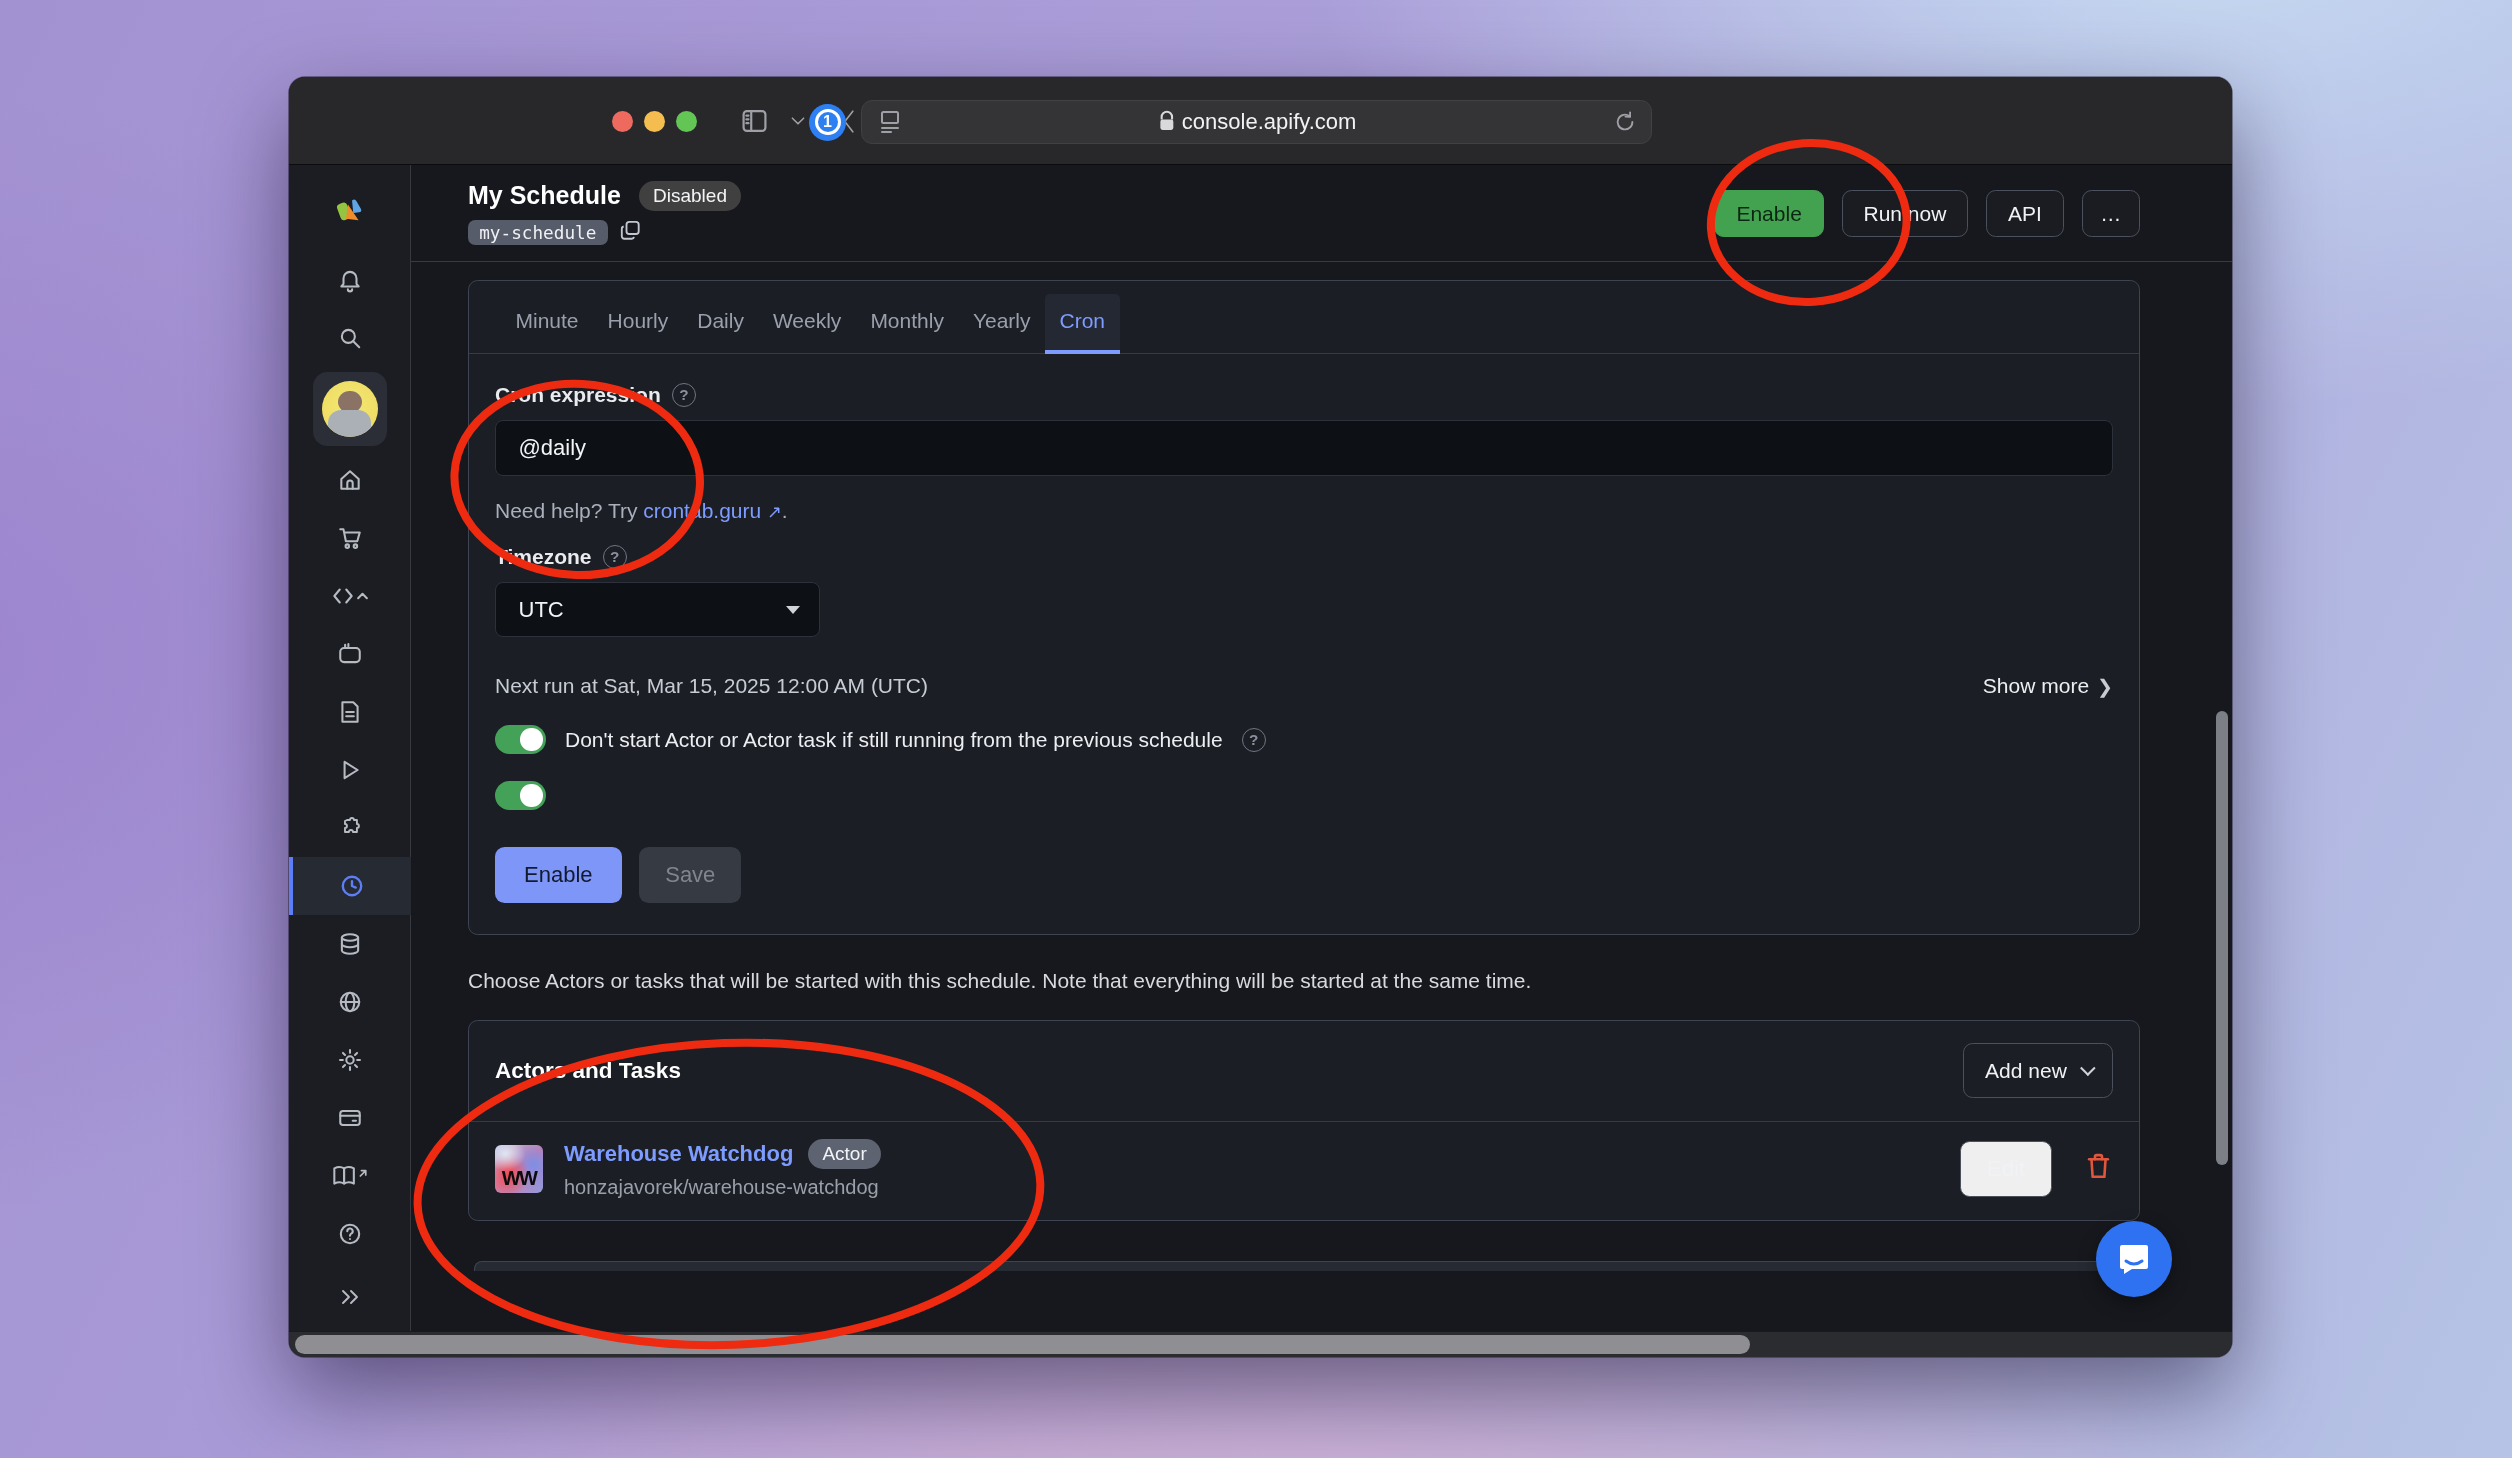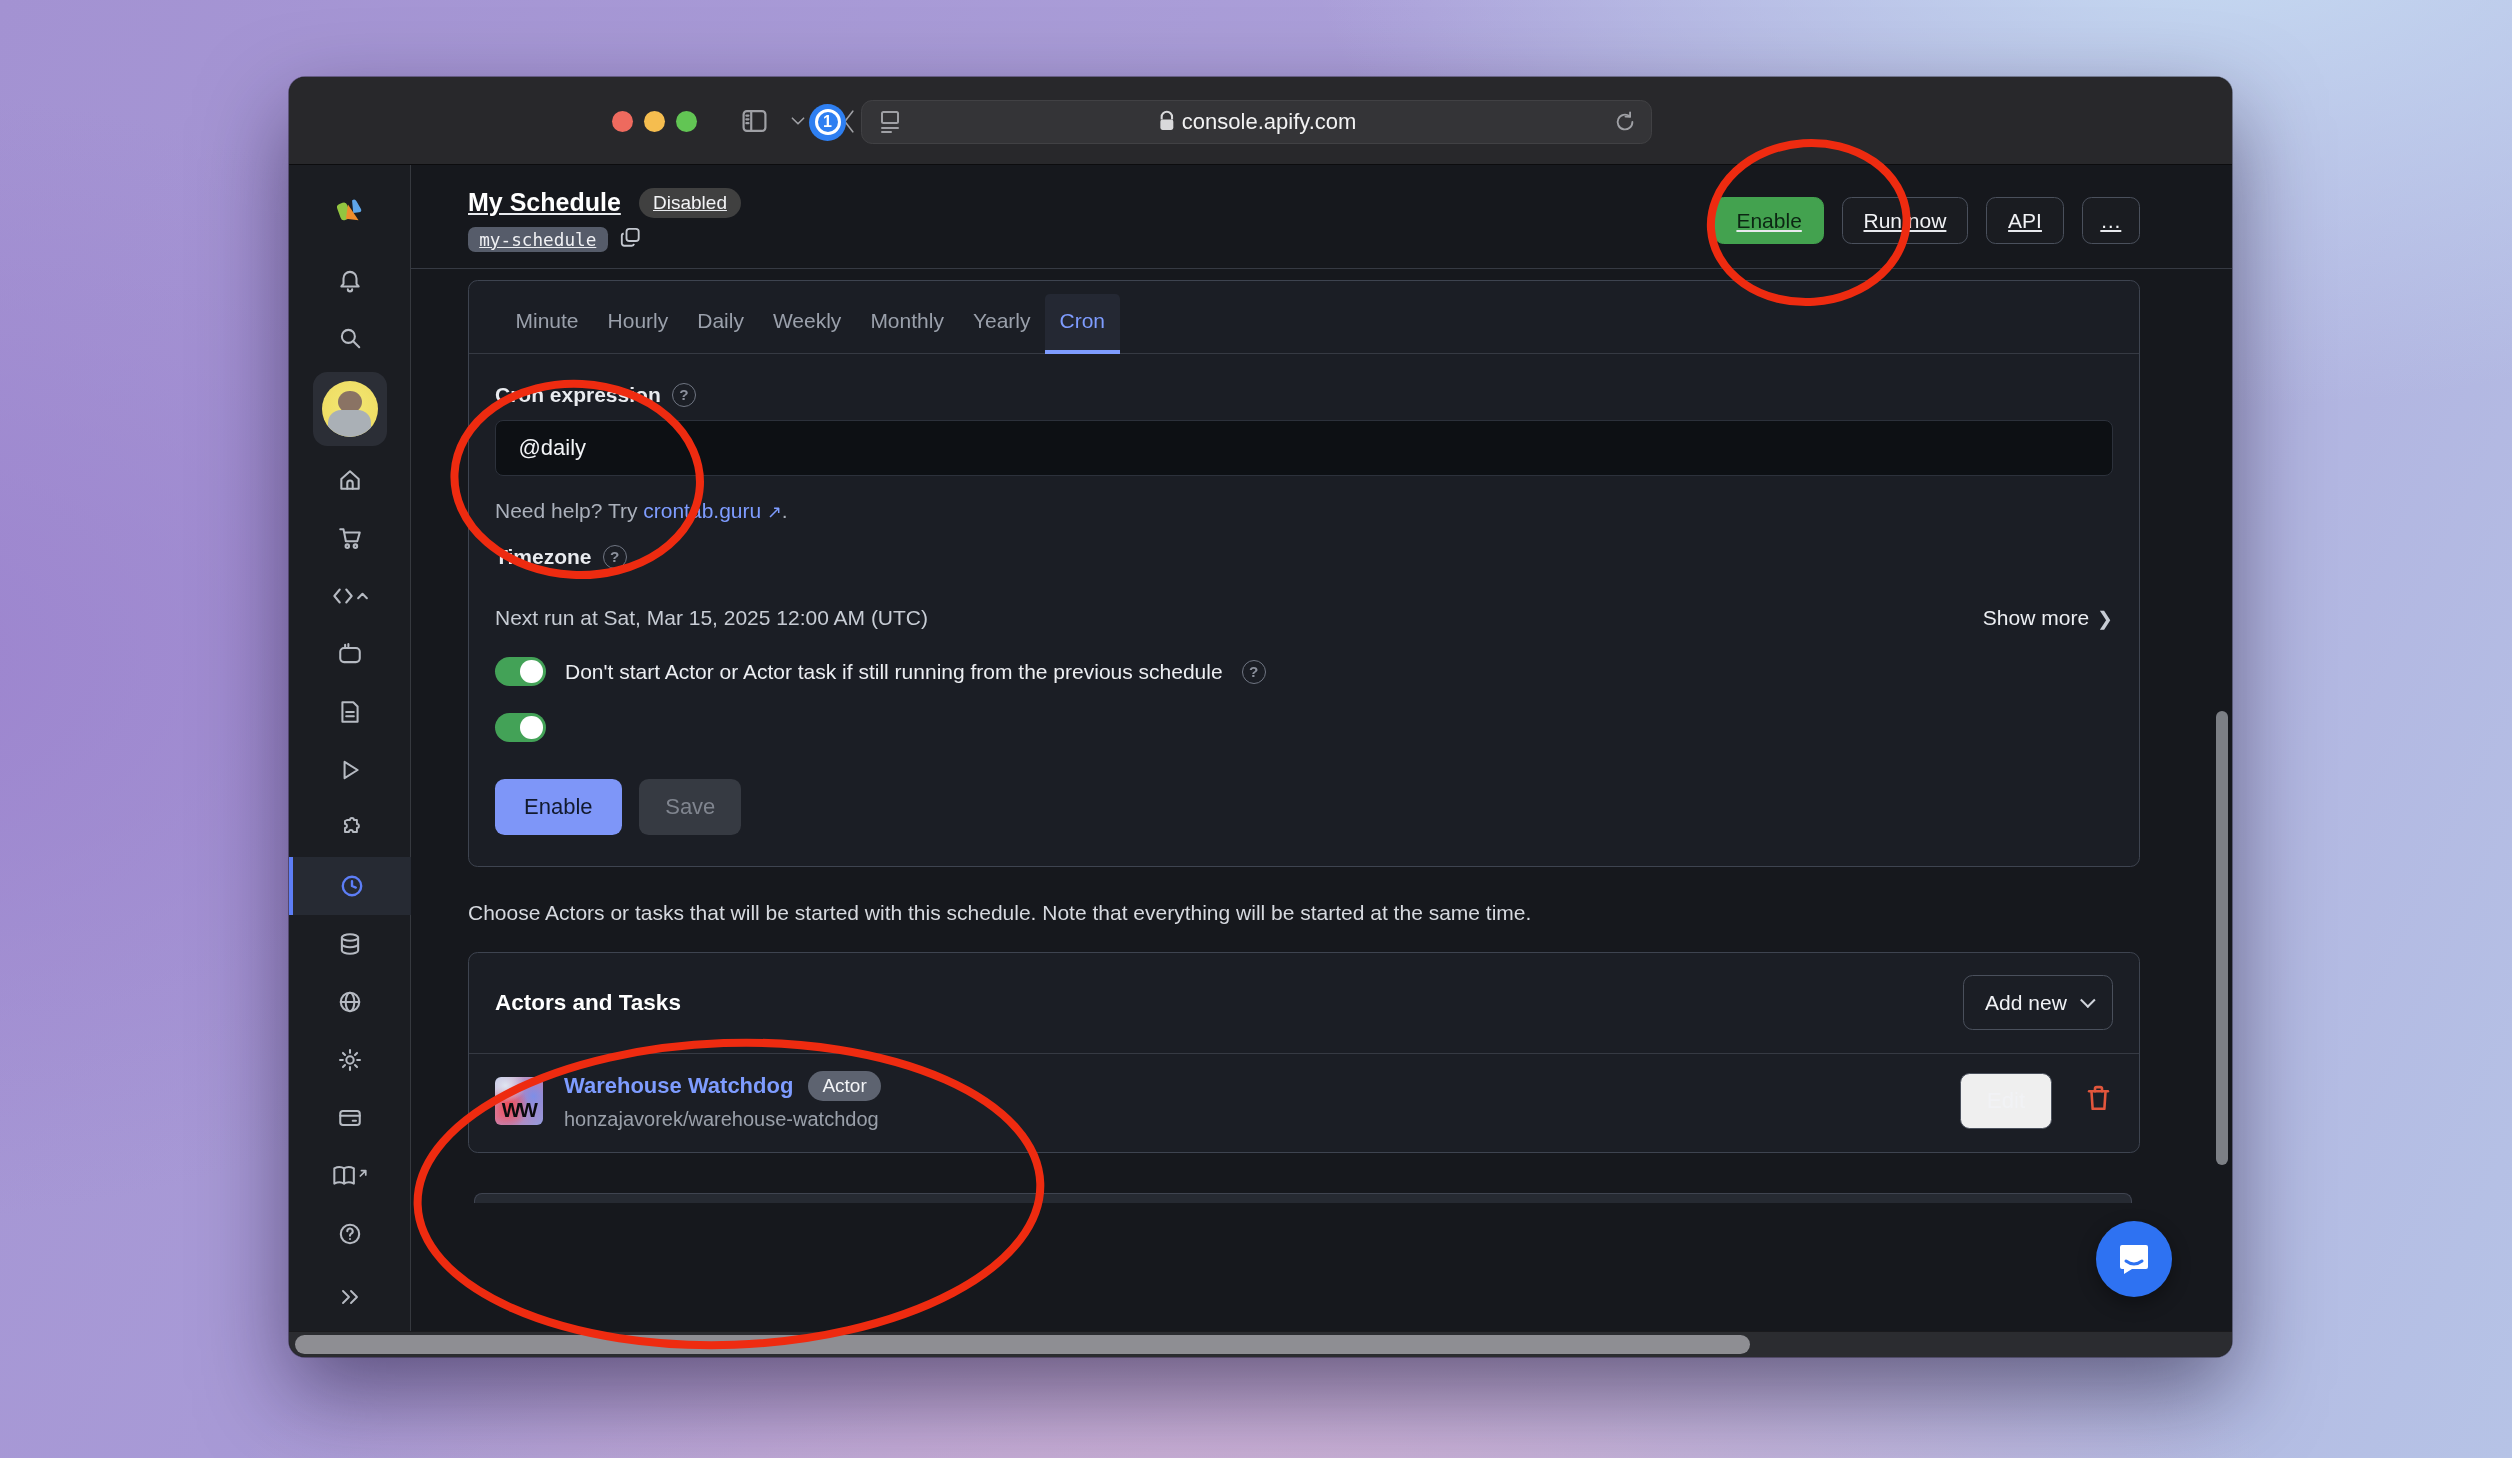--- a/index.html
+++ b/index.html
@@ -32,21 +32,21 @@
   .onepass { position:absolute; left:520px; top:26.5px; width:37px; height:37px; border-radius:50%; background:#2e7ff1; display:flex; align-items:center; justify-content:center; }
   .onepass .ring { width:26px; height:26px; border:3.2px solid #fff; border-radius:50%; display:flex; align-items:center; justify-content:center; color:#fff; font-size:16px; font-weight:bold; }
   
   .sidebar { position:absolute; left:0; top:88px; width:122px; bottom:26px; background:#1b1d22; border-right:0.8px solid #36393f; display:flex; flex-direction:column; align-items:center; }
   .sb-item { width:122px; height:58px; display:flex; align-items:center; justify-content:center; position:relative; }
   .sb-item svg { stroke:#b6bac2; fill:none; stroke-width:1.9; stroke-linecap:round; stroke-linejoin:round; width:26px; height:26px; }
   .sb-item.active { background:#262a33; border-left:4px solid #5d7ef7; }
   .sb-item.active svg { stroke:#5d7ef7; }
   .content { position:absolute; left:122px; top:88px; right:0; bottom:26px; background:#16181d; overflow:hidden; }
   
-  .pagehead { position:absolute; left:0; top:8px; right:0; height:96px; border-bottom:0.8px solid #363a43; display:flex; align-items:center; justify-content:space-between; padding:0 92px 0 57px;text-decoration:underline; }
+  .pagehead { position:absolute; left:0; top:1px; right:0; height:96px; border-bottom:0.8px solid #363a43; display:flex; align-items:center; justify-content:space-between; padding:0 92px 0 57px; }
   .ph-left { display:flex; flex-direction:column; gap:8px; }
   .ph-titlerow { display:flex; align-items:center; gap:17.7px; }
   .ph-title { font-size:25px; font-weight:700; color:#fff; }
   .badge-disabled { background:#404040; color:#f3f4f6; font-size:19px; padding:4px 14.5px; border-radius:802px; }
   .ph-idrow { display:flex; align-items:center; gap:11.2px; }
   .id-pill { background:#565c6a; color:#f0f1f4; font-family:"DejaVu Sans Mono", monospace; font-size:17.7px; padding:2.4px 11.2px; border-radius:7.2px; }
   .copybtn svg { stroke:#c3c7cf; fill:none; stroke-width:2; }
   .ph-actions { display:flex; align-items:center; gap:17.7px; }
   .btn { display:inline-flex; align-items:center; justify-content:center; height:47px; border-radius:9.6px; font-size:21px; padding:0 21px; border:0.8px solid #4a505c; color:#f1f2f5; background:rgba(255,255,255,0.02); }
   .btn-green { background:#43a24f; border-color:#43a24f; color:#0c2613; font-weight:500; }
@@ -338,20 +338,24 @@
             <span class="helpdot">?</span>
           </div>
           <div class="textinput">@daily</div>
           <div class="helpline">
             <span>Need help? Try </span><span class="link">crontab.guru</span> <span class="extarrow">↗</span><span>.</span>
           </div>
           <div class="fieldlabel" style="margin-top:22.5px;">
             <span>Timezone</span>
             <span class="helpdot">?</span>
           </div>
+          <div class="select">
+            <span>UTC</span>
+            <span class="caret"></span>
+          </div>
           <div class="nextrun">
             <span>Next run at Sat, Mar 15, 2025 12:00 AM (UTC)</span>
             <span class="showmore">
               <span>Show more</span>
               <span class="chev">❯</span>
             </span>
           </div>
           <div class="togglerow">
             <span class="toggle">
                 <span class="knob"></span>

